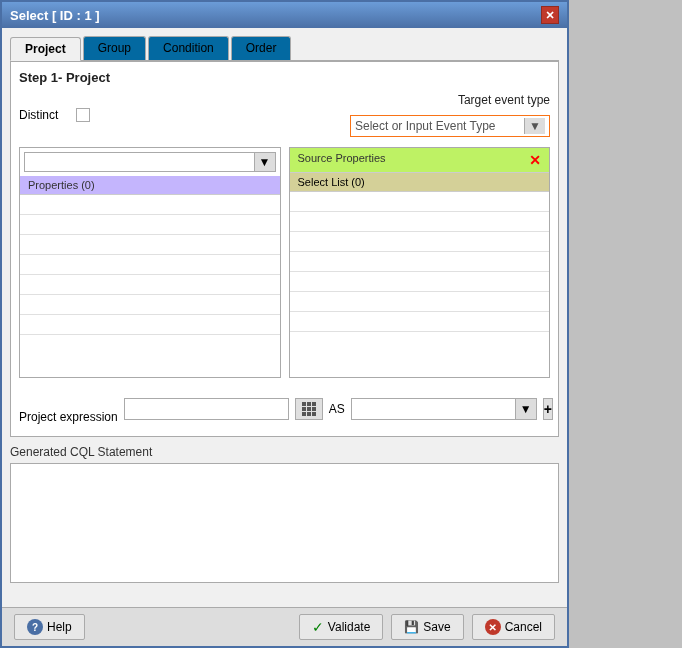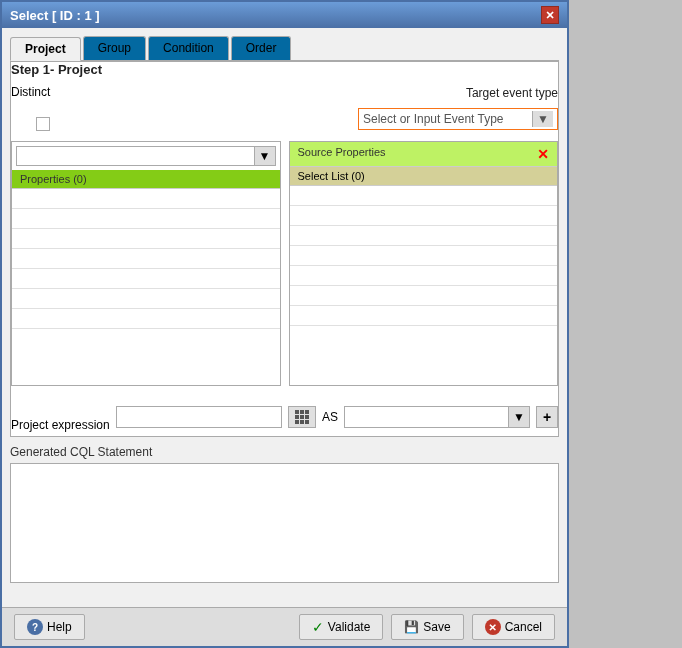--- a/index.html
+++ b/index.html
@@ -72,40 +72,39 @@
       z-index: 1;
       position: relative;
       bottom: -1px;
     }
     .main-panel {
       border: 1px solid #aaa;
       background: white;
       flex: 1;
       display: flex;
       flex-direction: column;
-      padding: 0;
+      padding: 8px;
       margin-bottom: 8px;
     }
     .step-title {
       font-weight: bold;
       font-size: 13px;
       margin-bottom: 8px;
       color: #222;
     }
     .row-controls {
       display: flex;
       align-items: center;
       margin-bottom: 10px;
       gap: 20px;
     }
     .distinct-area {
       display: flex;
-      align-items: flex-end;
+      align-items: flex-start;
       gap: 18px;
-      flex-direction: column;
     }
     .target-area {
       display: flex;
       align-items: flex-end;
       gap: 8px;
       margin-left: auto;
       flex-direction: column;
     }
     .target-label {
       color: #222;
@@ -196,21 +195,21 @@
       display: flex;
       align-items: center;
       cursor: pointer;
     }
     .properties-list {
       flex: 1;
       overflow: auto;
     }
     .properties-item {
       padding: 3px 8px;
-      background: #84cc16;
+      background: #c4b5fd;
       font-size: 11px;
       color: #333;
       border-bottom: 1px solid #ccc;
     }
     .list-row {
       padding: 3px 8px;
       border-bottom: 1px solid #e0e0e0;
       min-height: 20px;
       font-size: 11px;
     }

